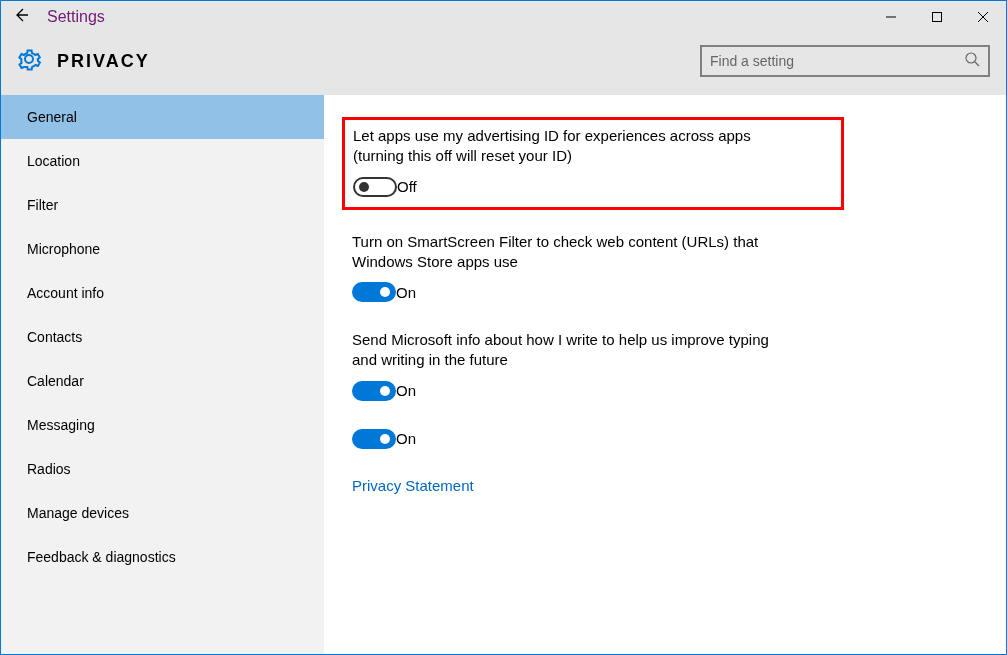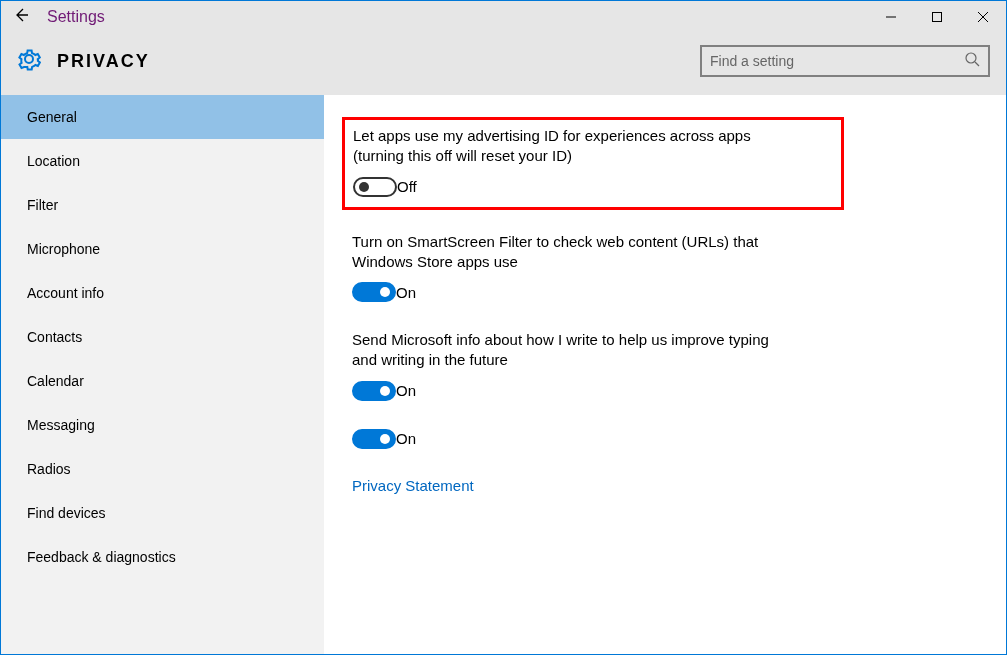--- a/index.html
+++ b/index.html
@@ -91,21 +91,21 @@
     <div class="sidebar" id="sidebar">
         <div class="sidebar-item selected">General</div>
         <div class="sidebar-item">Location</div>
         <div class="sidebar-item">Filter</div>
         <div class="sidebar-item">Microphone</div>
         <div class="sidebar-item">Account info</div>
         <div class="sidebar-item">Contacts</div>
         <div class="sidebar-item">Calendar</div>
         <div class="sidebar-item">Messaging</div>
         <div class="sidebar-item">Radios</div>
-        <div class="sidebar-item">Find devices</div>
+        <div class="sidebar-item">Manage devices</div>
         <div class="sidebar-item">Feedback &amp; diagnostics</div>
       </div>
     <div class="content">
       <div id="settings-list">
           <div class="highlight-box">
             <div class="setting-desc">Let apps use my advertising ID for experiences across apps (turning this off will reset your ID)</div>
             <div class="toggle-row">
               <div class="toggle">
                 <div class="knob"></div>
               </div>

